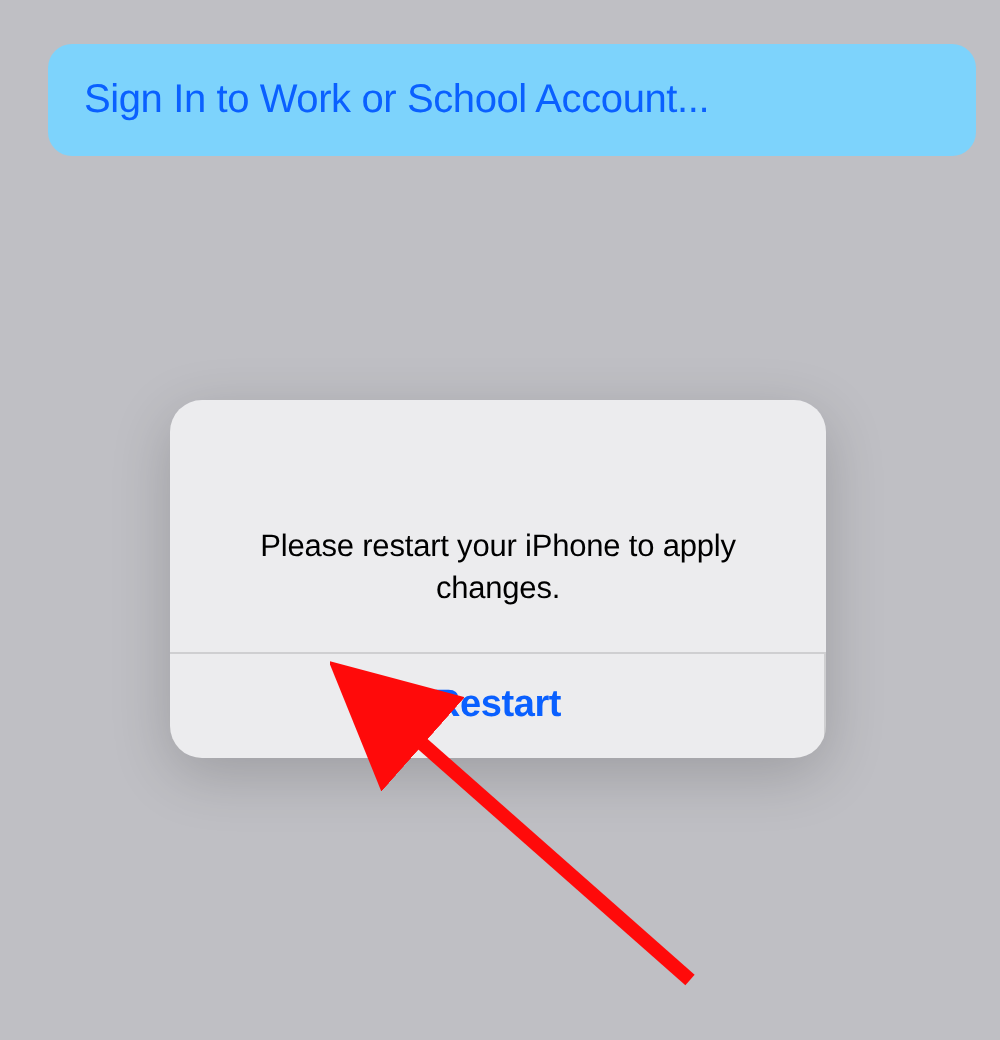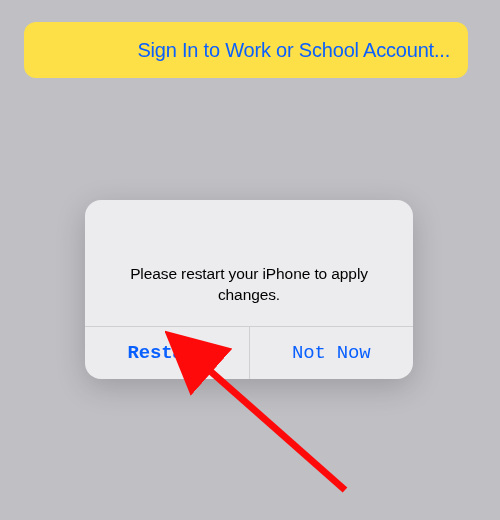--- a/index.html
+++ b/index.html
@@ -12,28 +12,27 @@
       height: 520px;
       background: #bfbfc4;
       font-family: -apple-system, BlinkMacSystemFont, "Helvetica Neue", Arial, sans-serif;
       position: relative;
       overflow: hidden;
     }
     .top-cell {
       position: absolute;
       top: 22px;
       left: 24px;
-      right: 32px;
+      right: 12px;
       height: 56px;
-      background: #fde047;
+      background: #7dd3fc;
       border-radius: 12px;
       display: flex;
       align-items: center;
       padding: 0 18px;
-      justify-content: flex-end;
     }
     .top-cell-label {
       color: #0a60ff;
       font-size: 20px;
       font-weight: 400;
       letter-spacing: -0.2px;
     }
     .alert {
       position: absolute;
       left: 85px;
@@ -70,21 +69,21 @@
     .alert-button {
       flex: 1;
       height: 52px;
       display: flex;
       align-items: center;
       justify-content: center;
       background: transparent;
       border: none;
       color: #0a60ff;
       font-size: 19px;
-      font-family: Liberation Mono, monospace;
+      font-family: Liberation Sans, sans-serif;
       cursor: pointer;
       letter-spacing: -0.2px;
     }
     .alert-button.primary {
       font-weight: 600;
       border-right: 1px solid rgba(0,0,0,0.12);
     }
     .alert-button.secondary {
       font-weight: 400;
     }
@@ -103,23 +102,20 @@
 </div>
 
 <div class="alert">
   <div class="alert-text-area">
     <div class="alert-message">Please restart your iPhone to apply changes.</div>
   </div>
   <div class="alert-buttons">
     <button class="alert-button primary">
       <span>Restart</span>
     </button>
-    <button class="alert-button secondary">
-      <span>Not Now</span>
-    </button>
   </div>
 </div>
 
 <svg class="arrow-svg" width="220" height="190">
   <defs>
     <marker id="arrowhead" markerWidth="9" markerHeight="9" refX="2.2" refY="4.5" orient="auto">
       <polygon points="0 0, 9 4.5, 0 9" fill="#ff0a0a"></polygon>
     </marker>
   </defs>
   <line x1="180" y1="160" x2="35" y2="32" stroke="#ff0a0a" stroke-width="7" marker-end="url(#arrowhead)"></line>

